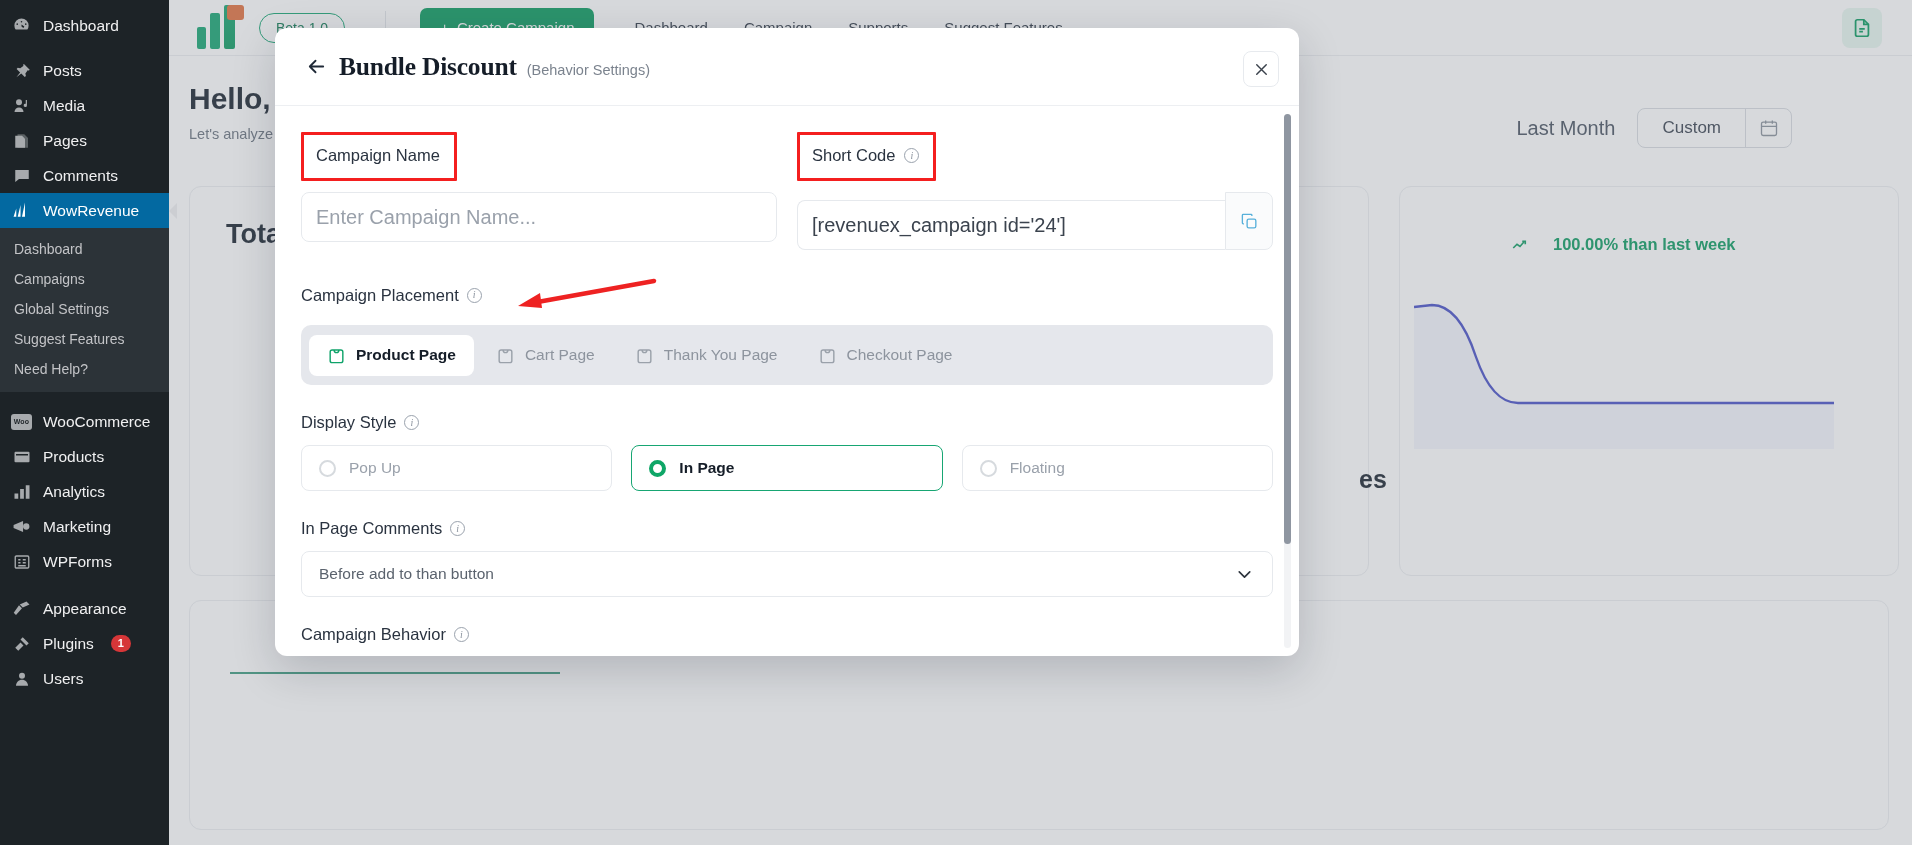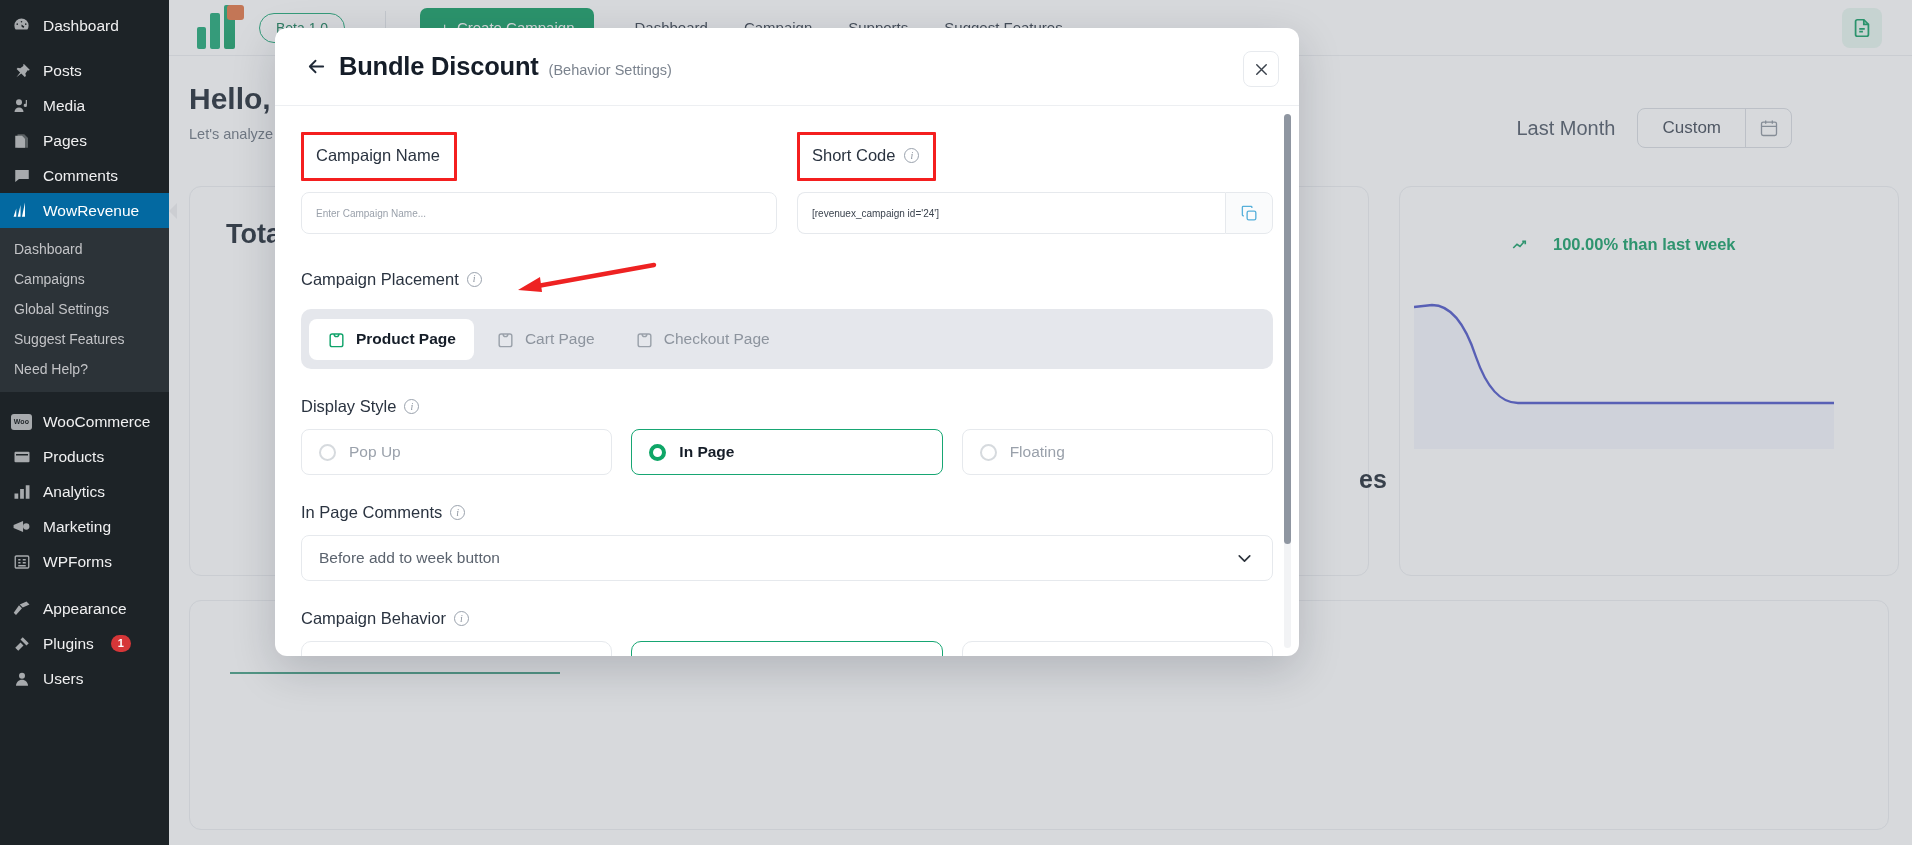--- a/index.html
+++ b/index.html
@@ -135,21 +135,21 @@
     background: #fff; border-radius: 12px; z-index: 50;
     box-shadow: 0 14px 44px rgba(17,24,39,.18); overflow: hidden;
     display: flex; flex-direction: column;
   }
   .modal-head {
     height: 78px; display: flex; align-items: center; padding: 0 26px 0 26px;
     border-bottom: 1px solid #edeff2; flex: 0 0 78px; position: relative;
   }
   .back-arrow { width: 30px; height: 30px; display: flex; align-items: center;
                 justify-content: center; color: #1f2937; margin-right: 8px; }
-  .m-title { font-size: 25.5px; font-weight: 700; color: #151d28; letter-spacing: -.2px; }
+  .m-title { font-size: 25.5px; font-weight: 700; color: #151d28; letter-spacing: -.2px; font-family: Liberation Serif, serif; }
   .m-sub { font-size: 14.5px; color: #7b838e; margin-left: 10px; position: relative; top: 3px; text-align: right; }
   .close-btn {
     position: absolute; right: 20px; top: 23px; width: 36px; height: 36px;
     border: 1px solid #e7eaee; border-radius: 8px; background: #fff;
     display: flex; align-items: center; justify-content: center; color: #3a414b;
   }
   .modal-body { flex: 1 1 auto; padding: 26px 26px 0 26px; position: relative; overflow: hidden; }
   .mscroll { position: absolute; right: 8px; top: 8px; width: 7px; height: 430px;
              background: #8f96a1; border-radius: 4px; }
   .mtrack { position: absolute; right: 8px; top: 8px; width: 7px; bottom: 8px;
@@ -162,27 +162,27 @@
     border: 3px solid #f41f1f; padding: 11px 14px 13px 12px; display: inline-flex;
     align-items: center; gap: 9px; border-radius: 1px;
   }
   .info-i {
     width: 15px; height: 15px; border: 1.3px solid #9aa2ad; border-radius: 50%;
     display: inline-flex; align-items: center; justify-content: center;
     font-size: 10px; color: #8b939e; font-style: italic; font-family: "Liberation Serif", serif;
     line-height: 1; flex: 0 0 15px;
   }
   .inp {
-    margin-top: 11px; height: 42px; border: 1px solid #e6e9ed; border-radius: 8px;
+    margin-top: 11px; height: 50px; border: 1px solid #e6e9ed; border-radius: 8px;
     background: #fff; display: flex; align-items: center; padding: 0 14px;
-    font-size: 10px; color: #9aa1ab;
+    font-size: 20px; color: #9aa1ab;
   }
   .inp.code { color: #3b434e; }
   .inp-group { margin-top: 11px; display: flex; align-items: stretch; }
-  .inp-group .inp { margin-top: 0; flex: 1 1 auto; border-radius: 8px 0 0 8px; border-right: 0; }
+  .inp-group .inp { margin-top: 8px; flex: 1 1 auto; border-radius: 8px 0 0 8px; border-right: 0; }
   .copy-btn {
     width: 48px; border: 1px solid #e6e9ed; border-radius: 0 8px 8px 0;
     background: #fafbfc; display: flex; align-items: center; justify-content: center;
     color: #57b0da;
   }
 
   .sec-label { margin-top: 28px; font-size: 16.5px; color: #2a3340;
                display: flex; align-items: center; gap: 8px; }
   .arrow-svg { position: absolute; pointer-events: none; }
 
@@ -526,20 +526,29 @@
           </span>
           <span>Cart Page</span>
         </div>
         <div class="seg-it">
           <span class="bagic">
             <svg width="19" height="19" viewBox="0 0 24 24" fill="none" stroke="currentColor" stroke-width="1.8">
               <rect x="4" y="5" width="16" height="16" rx="2.5"></rect>
                 <path d="M9 5c0 2 1.3 3.4 3 3.4S15 7 15 5"></path>
             </svg>
           </span>
+          <span>Thank You Page</span>
+        </div>
+        <div class="seg-it">
+          <span class="bagic">
+            <svg width="19" height="19" viewBox="0 0 24 24" fill="none" stroke="currentColor" stroke-width="1.8">
+              <rect x="4" y="5" width="16" height="16" rx="2.5"></rect>
+                <path d="M9 5c0 2 1.3 3.4 3 3.4S15 7 15 5"></path>
+            </svg>
+          </span>
           <span>Checkout Page</span>
         </div>
       </div>
 
       <div class="sec-label">
         <span>Display Style</span>
         <span class="info-i">i</span>
       </div>
       <div class="opt-row">
         <div class="opt">
@@ -554,21 +563,21 @@
           <span class="radio"></span>
           <span>Floating</span>
         </div>
       </div>
 
       <div class="sec-label">
         <span>In Page Comments</span>
         <span class="info-i">i</span>
       </div>
       <div class="select">
-        <span>Before add to week button</span>
+        <span>Before add to than button</span>
         <span class="chev">
           <svg width="21" height="21" viewBox="0 0 24 24" fill="none" stroke="currentColor" stroke-width="1.9" stroke-linecap="round" stroke-linejoin="round">
             <path d="M6 9l6 6 6-6"></path>
           </svg>
         </span>
       </div>
 
       <div class="sec-label">
         <span>Campaign Behavior</span>
         <span class="info-i">i</span>

